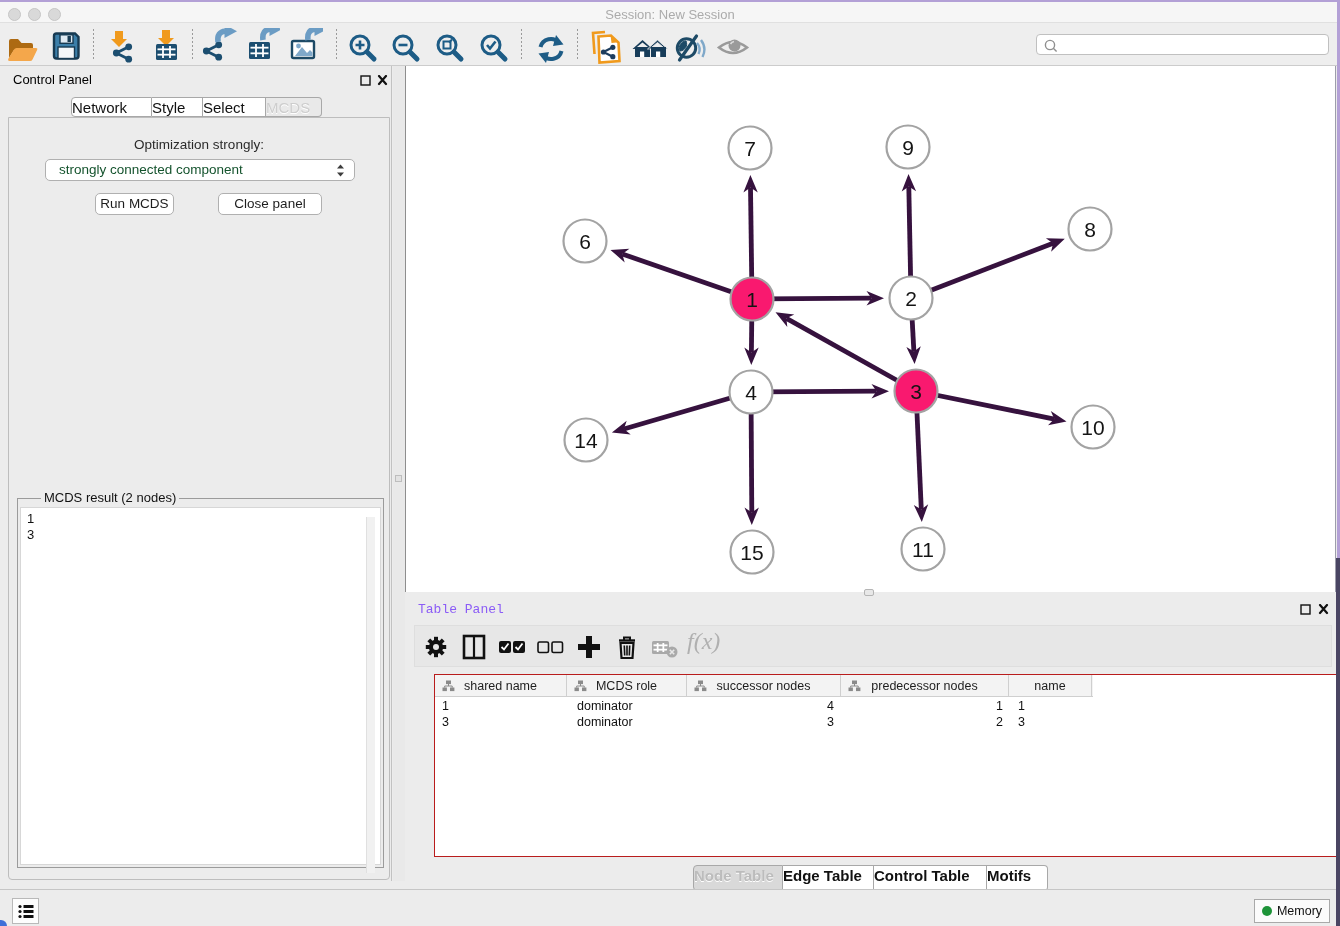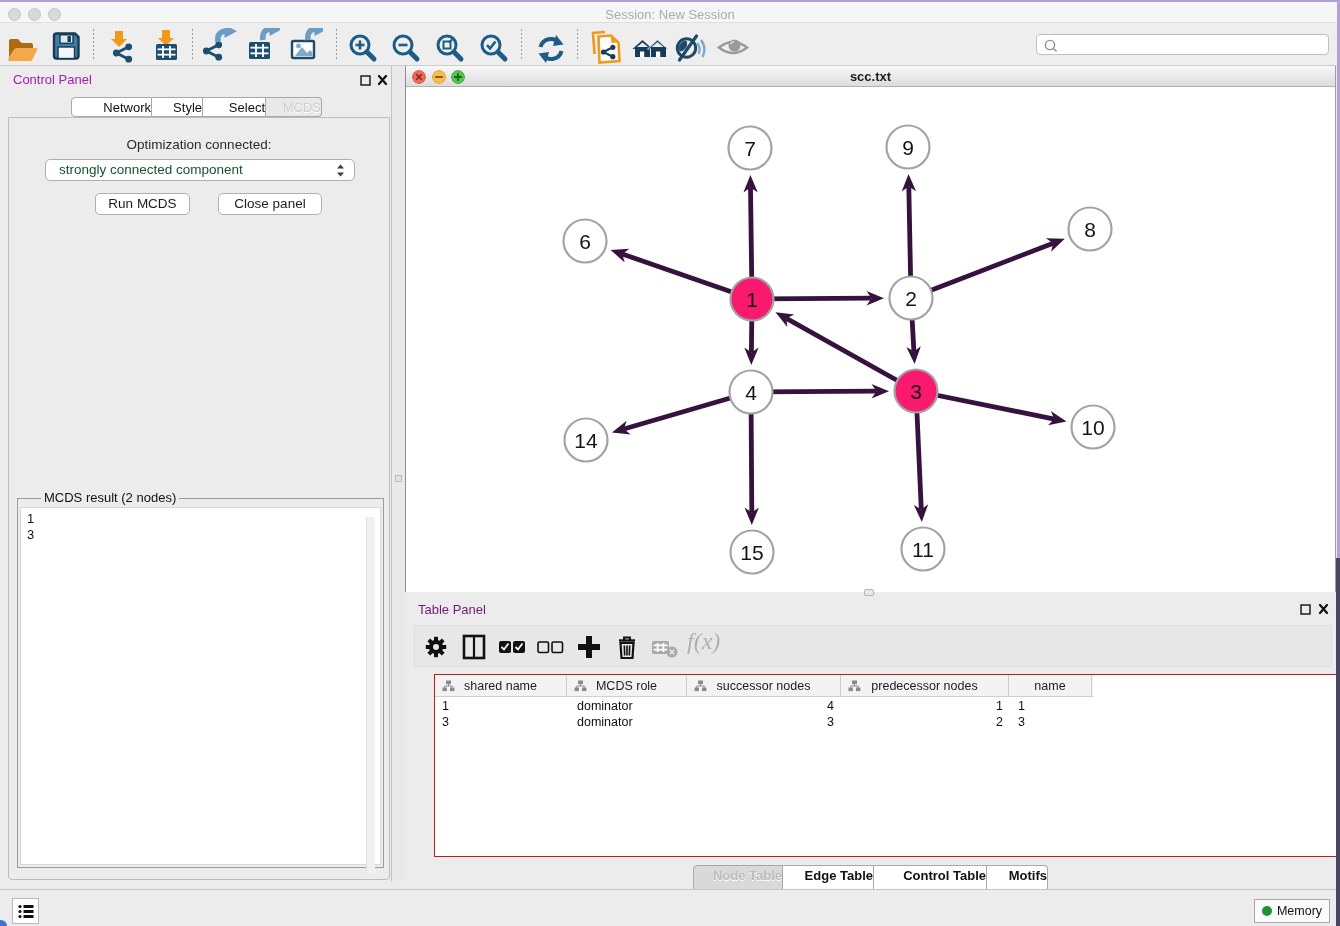--- a/index.html
+++ b/index.html
@@ -18,24 +18,24 @@
              border-top:1px solid #e0e0e0; border-bottom:1px solid #cccccc; }
   .tbi { position:absolute; top:5px; }
   .tsep { position:absolute; top:6px; height:32px; width:1px;
           background-image:linear-gradient(#9a9a9a 40%, rgba(0,0,0,0) 0%);
           background-size:1px 4px; }
   #search { position:absolute; left:1036px; top:11px; width:293px; height:21px; background:#fff;
             border:1px solid #c0c0c0; border-radius:4px; }
 
   
   #cpanel { left:0; top:66px; width:392px; height:815px; background:#ececec; border-right:1px solid #c2c2c2; }
-  #cp-title { left:13px; top:6px; font-size:13px; color:#a21caf; }
+  #cp-title { left:13px; top:6px; font-size:13px; color:#000000; }
   .tabrow { position:absolute; display:flex; height:20px; }
   .tab { border:1px solid #a8a8a8; border-left:none; background:#fff; color:#111;
-         font-size:13px; text-align:right; line-height:19px; }
+         font-size:15px; text-align:left; line-height:19px; }
   .tab.first { border-left:1px solid #a8a8a8; border-radius:4px 0 0 4px; }
   .tab.last  { border-radius:0 4px 4px 0; }
   .tab.dis { background:#e9e9e9; color:#cdcdcd; text-shadow:0 1px 0 #fff; }
   #cp-pane { left:8px; top:51px; width:382px; height:763px; border-radius:0 0 4px 4px; border:1px solid #bdbdbd; background:#ececec; }
   #optlabel { left:0; top:19px; width:100%; text-align:center; font-size:13.5px; color:#2b2b2b; }
   #optsel { left:36px; top:41px; width:310px; height:22px; background:#fff; border:1px solid #b0b0b0;
             border-radius:5px; font-size:13.5px; color:#14532d; line-height:20px; padding-left:13px; }
   .btn { position:absolute; height:22px; background:#fff; border:1px solid #b0b0b0; border-radius:5px;
          font-size:13.5px; color:#1d1d1d; text-align:center; line-height:20px; }
   #fieldset { left:8px; top:380px; width:367px; height:370px; border:1px solid #9b9b9b; }
@@ -57,21 +57,21 @@
   #netname { position:absolute; left:0; top:3px; width:929px; text-align:center;
              font-size:13px; font-weight:bold; color:#1c1c1c; }
   #netcanvas { left:0; top:22px; width:929px; height:504px; background:#fff; }
 
   
   #hsplit { left:405px; top:592px; width:935px; height:6px; background:#ececec; }
   #hsplit .grip { position:absolute; left:459px; top:-3px; width:10px; height:7px; background:#e8e8e8; border:1px solid #b5b5b5; border-radius:2px; }
 
   
   #tpanel { left:405px; top:598px; width:931px; height:283px; background:#ececec; }
-  #tp-title { left:13px; top:4px; font-size:13px; color:#701a75; }
+  #tp-title { left:13px; top:4px; font-size:13px; color:#8b5cf6;font-family:Liberation Mono, monospace; }
   #tp-toolbar { left:9px; top:27px; width:918px; height:42px; background:#e7e7e7;
                 border:1px solid #dedede; }
   #tp-table { left:29px; top:76px; width:914px; height:183px; background:#fff; border:1px solid #b91c1c; }
   #thead { position:absolute; left:0; top:0; width:658px; height:22px; background:#f3f3f3;
            border-bottom:1px solid #cfcfcf; }
   .hcell { position:absolute; top:0; height:22px; border-right:1px solid #cfcfcf;
            font-size:12.5px; color:#1e1e1e; text-align:center; line-height:22px; }
   .hicon { position:absolute; left:7px; top:5px; }
   .trow { position:absolute; left:0; width:912px; height:16px; font-size:12.5px; color:#111; }
   .tc { position:absolute; top:0; height:16px; line-height:16px; }
@@ -224,55 +224,40 @@
     <rect x="1" y="1" width="9" height="9" fill="none" stroke="#111" stroke-width="1.4"></rect>
     <path d="M19 1 L26 9 M26 1 L19 9" stroke="#111" stroke-width="2.2" stroke-linecap="round"></path>
   </svg>
   <div class="tabrow" style="left:71px; top:31px;">
     <div class="tab first" style="width:81px;">Network</div>
     <div class="tab" style="width:51px;">Style</div>
     <div class="tab" style="width:63px;">Select</div>
     <div class="tab last dis" style="width:56px;">MCDS</div>
   </div>
   <div id="cp-pane" class="abs">
-    <div id="optlabel" class="abs">Optimization connected:</div>
+    <div id="optlabel" class="abs">Optimization strongly:</div>
     <div id="optsel" class="abs">strongly connected component
       <svg style="position:absolute; right:9px; top:3px;" width="9" height="15">
         <path d="M1 5.5 L4.5 1.5 L8 5.5 Z" fill="#3c3c3c"></path>
         <path d="M1 9.5 L4.5 13.5 L8 9.5 Z" fill="#3c3c3c"></path>
       </svg>
     </div>
-    <div class="btn" style="left:86px; top:75px; width:95px;">Run MCDS</div>
+    <div class="btn" style="left:86px; top:75px; width:79px;">Run MCDS</div>
     <div class="btn" style="left:209px; top:75px; width:104px;">Close panel</div>
     <div id="fieldset" class="abs">
       <div id="fslegend">MCDS result (2 nodes)</div>
       <div id="fsinner">1<br>3<div id="fsscroll"></div></div>
     </div>
   </div>
 </div>
 <div id="vsplit" class="abs">
     <div class="grip"></div>
   </div>
 
 <div id="netwin" class="abs">
-  <div id="nettitle" class="abs">
-    <svg class="mlight" style="left:6px;" width="14" height="14">
-      <circle cx="7" cy="7" r="6.5" fill="#ee6a5e" stroke="#d5503f" stroke-width="1"></circle>
-      <path d="M4.6 4.6 L9.4 9.4 M9.4 4.6 L4.6 9.4" stroke="#8c2a1e" stroke-width="1.6" stroke-linecap="round"></path>
-    </svg>
-    <svg class="mlight" style="left:26px;" width="14" height="14">
-      <circle cx="7" cy="7" r="6.5" fill="#f5bf4f" stroke="#dfa123" stroke-width="1"></circle>
-      <path d="M3.8 7 L10.2 7" stroke="#91591c" stroke-width="1.8" stroke-linecap="round"></path>
-    </svg>
-    <svg class="mlight" style="left:45px;" width="14" height="14">
-      <circle cx="7" cy="7" r="6.5" fill="#59c352" stroke="#36a437" stroke-width="1"></circle>
-      <path d="M3.8 7 L10.2 7 M7 3.8 L7 10.2" stroke="#1a6419" stroke-width="1.8" stroke-linecap="round"></path>
-    </svg>
-    <div id="netname">scc.txt</div>
-  </div>
   <div id="netcanvas" class="abs">
     <svg width="929" height="502" viewBox="0 0 929 502">
         <g font-family="Liberation Sans, sans-serif">
           <line x1="346.0" y1="211.0" x2="344.5" y2="99.5" stroke="#36123E" stroke-width="4.8"></line>
 <polygon points="344.4,87.0 351.8,104.4 344.5,99.5 337.4,104.6" fill="#36123E"></polygon>
 <line x1="346.0" y1="211.0" x2="216.3" y2="166.0" stroke="#36123E" stroke-width="4.8"></line>
 <polygon points="204.5,161.9 223.4,160.8 216.3,166.0 218.7,174.4" fill="#36123E"></polygon>
 <line x1="346.0" y1="211.0" x2="465.5" y2="210.2" stroke="#36123E" stroke-width="4.8"></line>
 <polygon points="478.0,210.2 460.5,217.5 465.5,210.2 460.5,203.1" fill="#36123E"></polygon>
 <line x1="346.0" y1="211.0" x2="345.4" y2="264.5" stroke="#36123E" stroke-width="4.8"></line>

